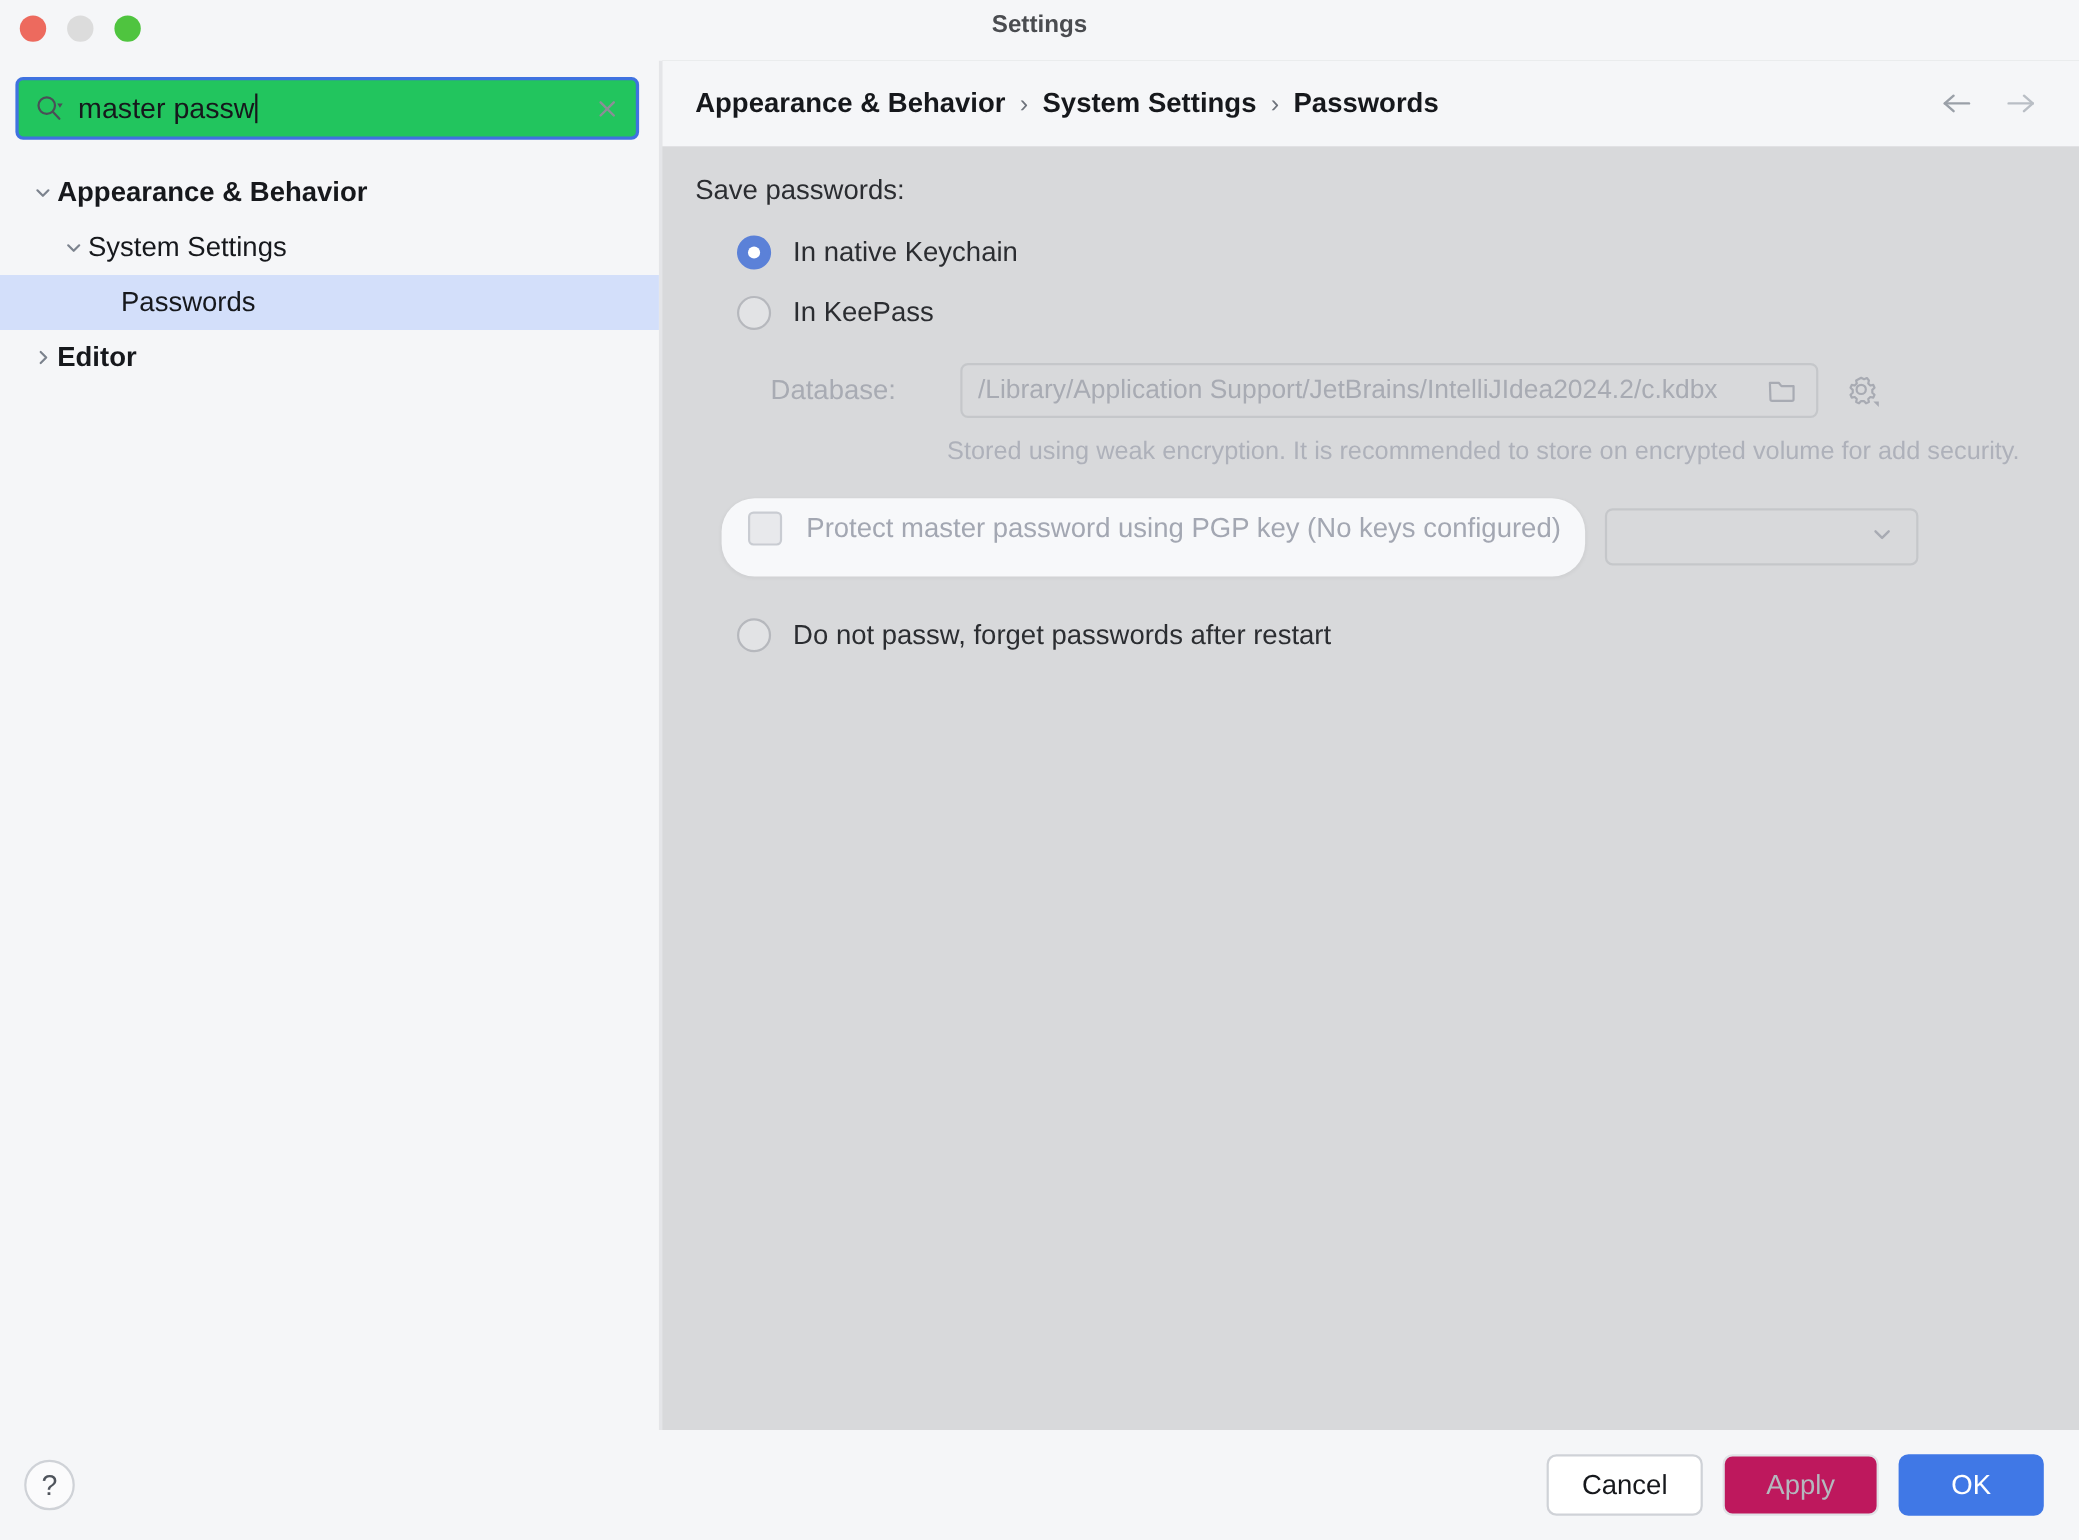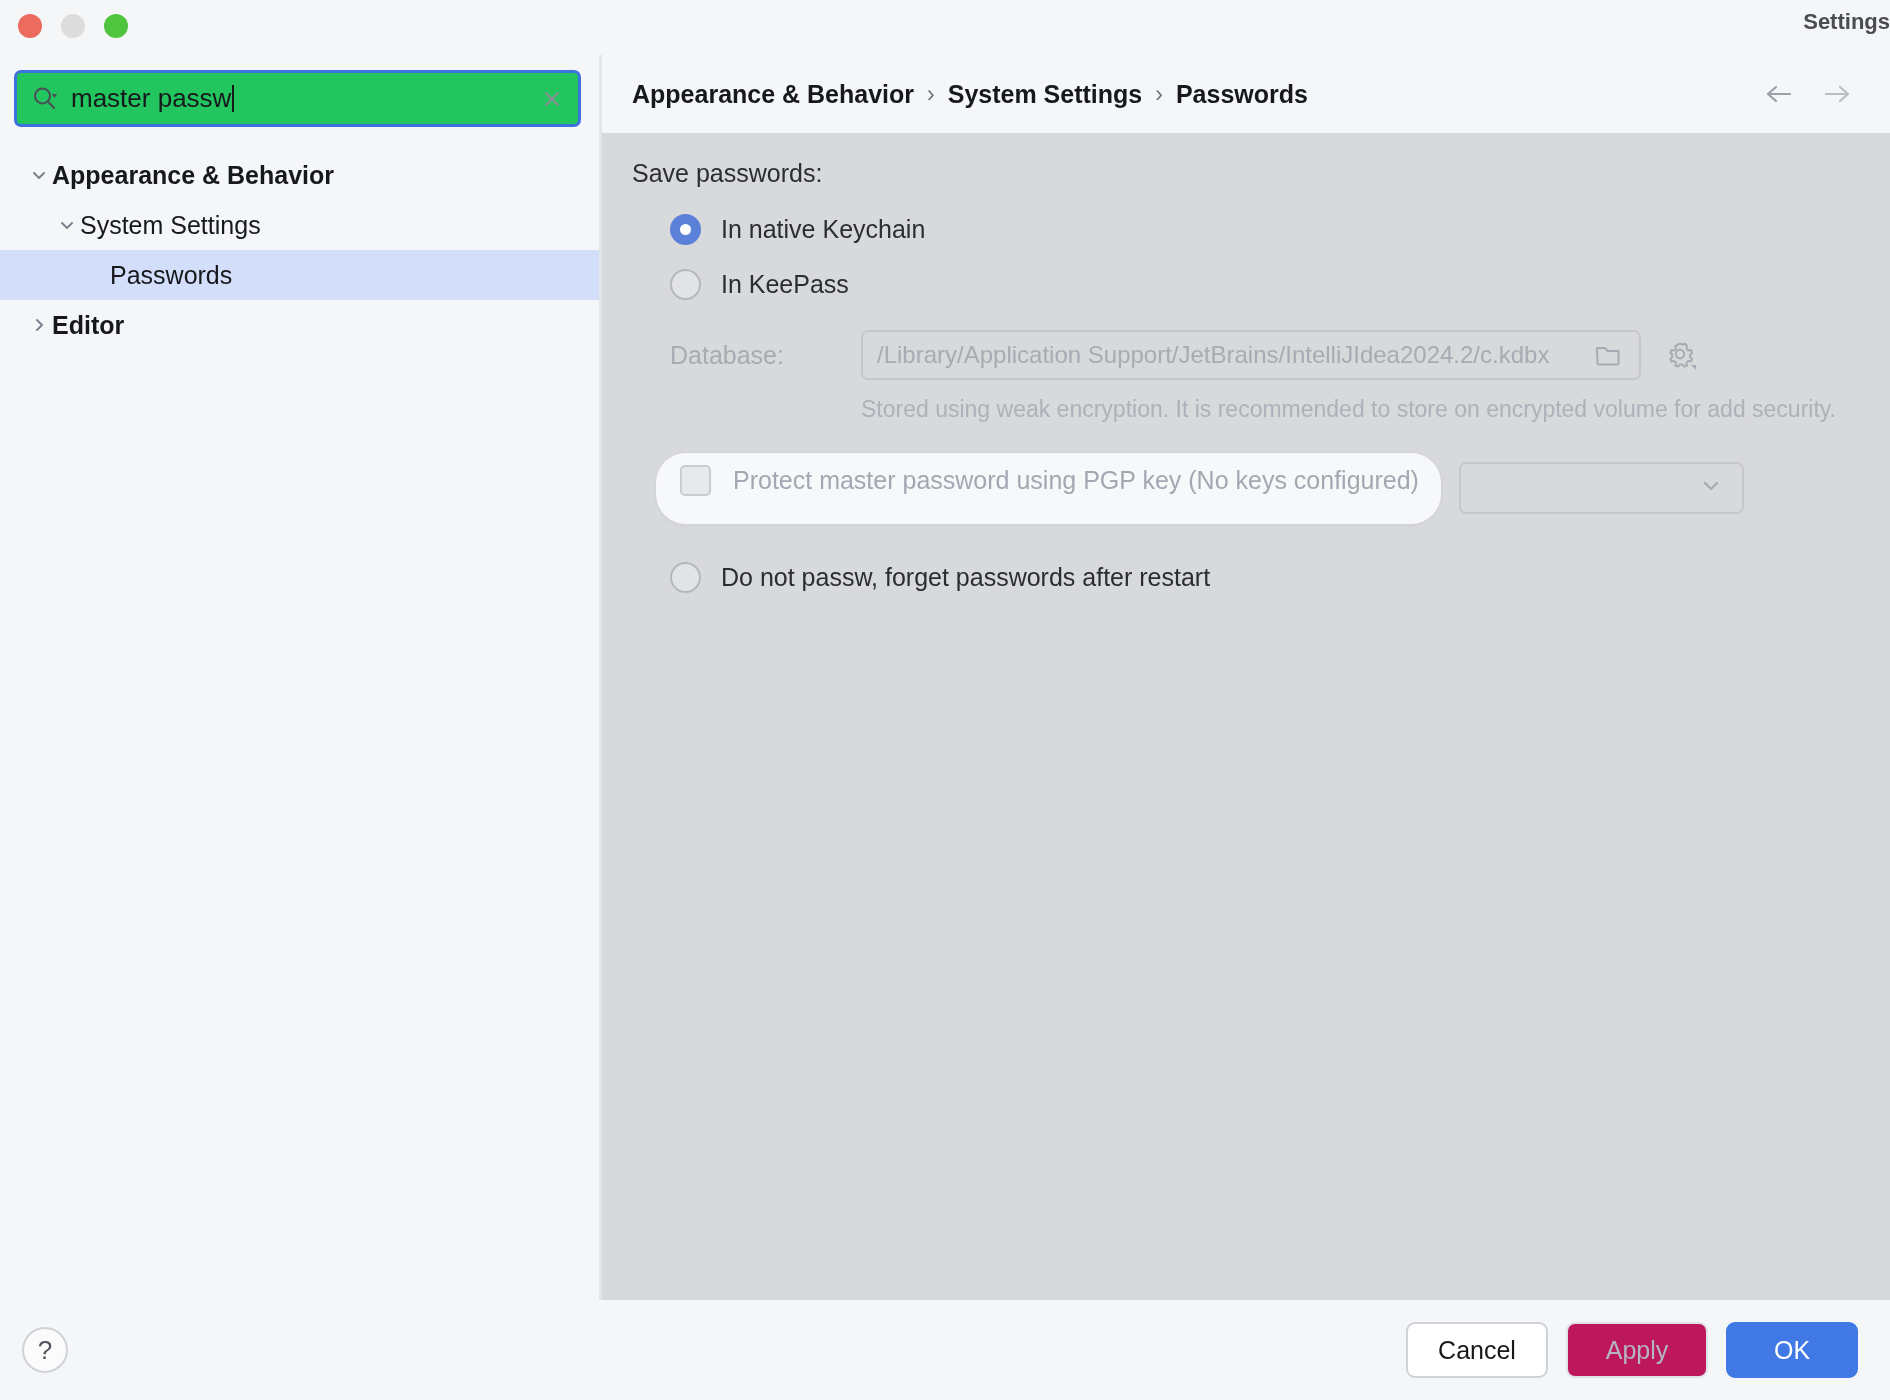--- a/index.html
+++ b/index.html
@@ -27,21 +27,21 @@
   .traffic {
     position: absolute; left: 18px; top: 14px;
     display: flex; gap: 19px; align-items: center;
   }
   .light { width: 24px; height: 24px; border-radius: 50%; }
   .light.red    { background: #ed6a5e; }
   .light.yellow { background: #dcdcdc; }
   .light.green  { background: #4fc43f; }
   .window-title {
     position: absolute; left: 0; right: 0; top: 9px;
-    text-align: right;
+    text-align: center;
     font-size: 22px; font-weight: bold; color: #4a4c50;
   }
 
   
   .body {
     flex: 1 1 auto;
     display: flex;
     min-height: 0;
   }
 
@@ -163,22 +163,22 @@
   }
   .radio-label { font-size: 25px; color: #2b2d31; }
 
   .db-row {
     display: flex; align-items: center;
     padding-left: 68px;
     margin-top: 22px;
   }
   .db-label {
     font-size: 25px; color: #a8abb3;
-    width: 175px; flex: 0 0 175px; text-align: left;
-    margin-right: 16px;
+    width: 175px; flex: 0 0 175px; text-align: center;
+    margin-right: 28px;
   }
   .db-field {
     flex: 1 1 auto;
     height: 50px; max-width: 780px;
     background: #d8d9db;
     border: 2px solid #c5c7ca;
     border-radius: 7px;
     display: flex; align-items: center;
     padding: 0 14px 0 14px;
     overflow: hidden;

